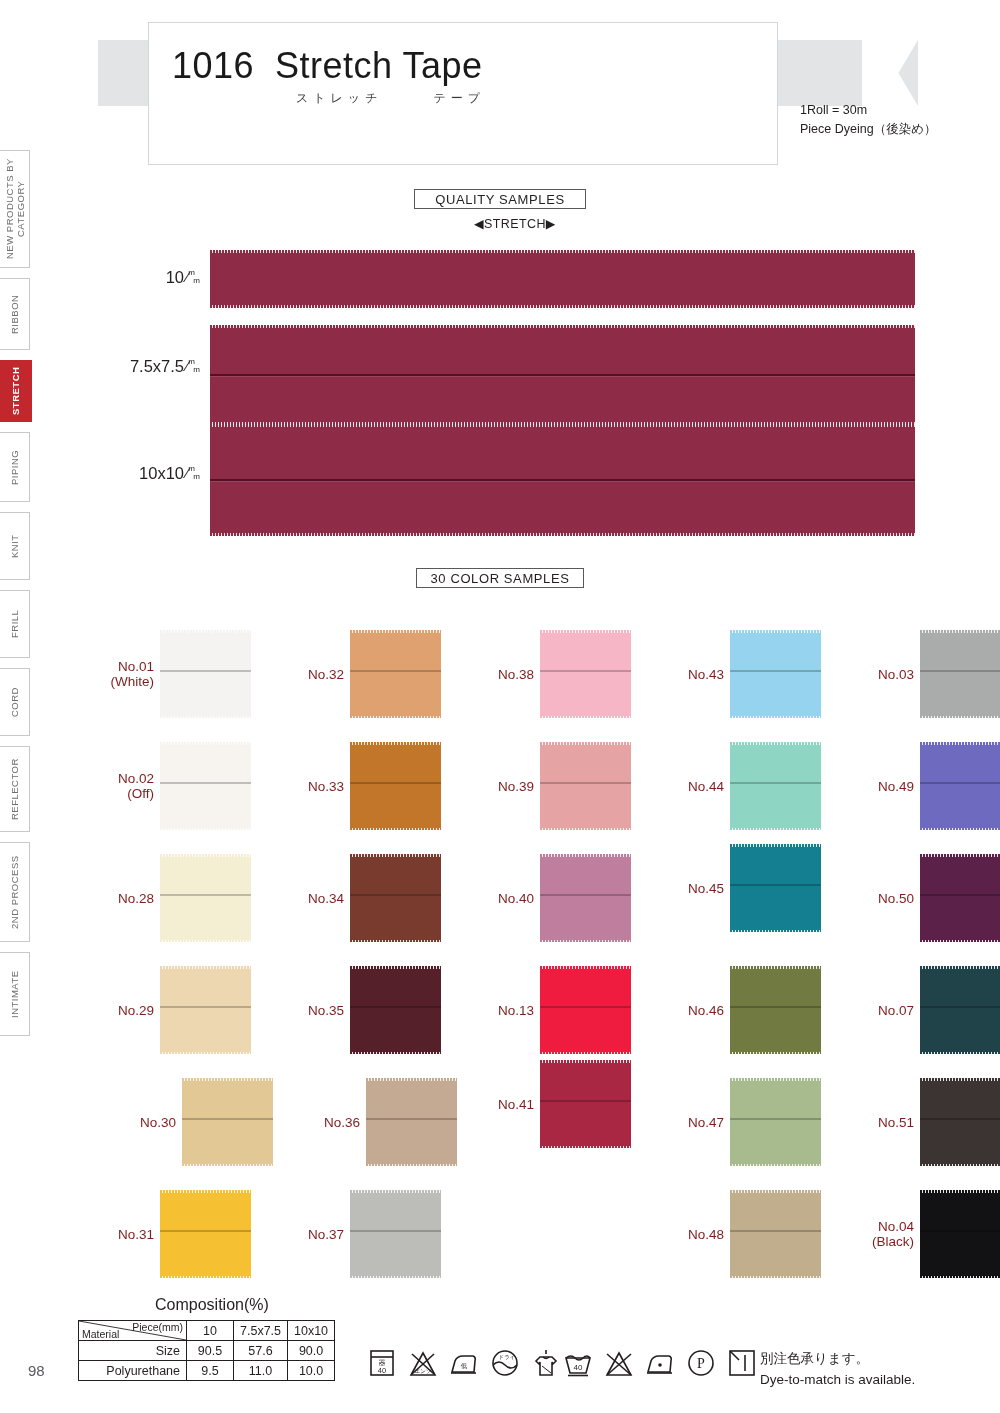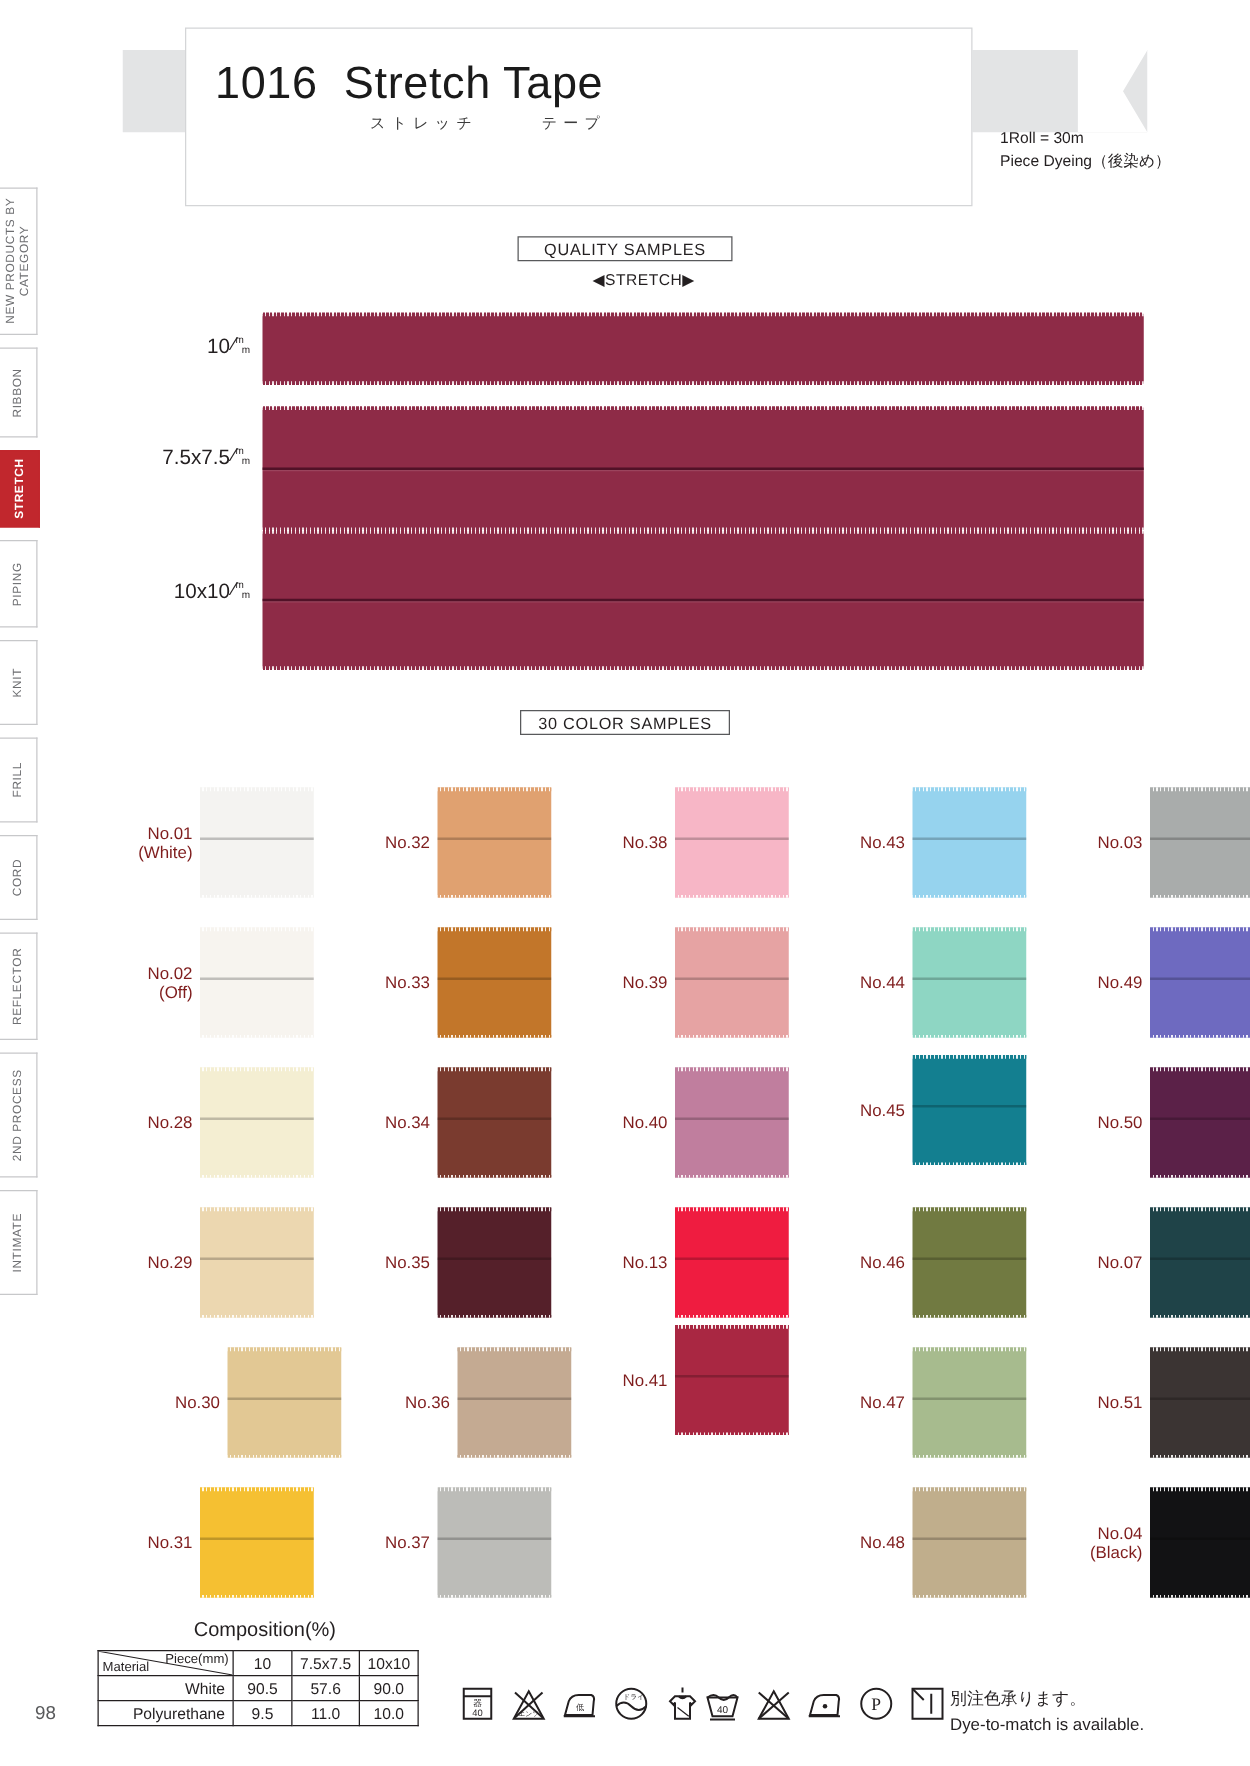--- a/index.html
+++ b/index.html
@@ -476,21 +476,21 @@
             <line x1="0" y1="0" x2="108" y2="24" stroke="#231f20" stroke-width="1"></line>
           </svg>
           <span class="cc-size">Piece(mm)</span>
           <span class="cc-mat">Material</span>
         </td>
         <td class="valcol">10</td>
         <td class="valcol">7.5x7.5</td>
         <td class="valcol">10x10</td>
       </tr>
       <tr>
-        <td class="rowhead">White</td>
+        <td class="rowhead">Size</td>
         <td class="valcol">90.5</td>
         <td class="valcol">57.6</td>
         <td class="valcol">90.0</td>
       </tr>
       <tr>
         <td class="rowhead">Polyurethane</td>
         <td class="valcol">9.5</td>
         <td class="valcol">11.0</td>
         <td class="valcol">10.0</td>
       </tr>

